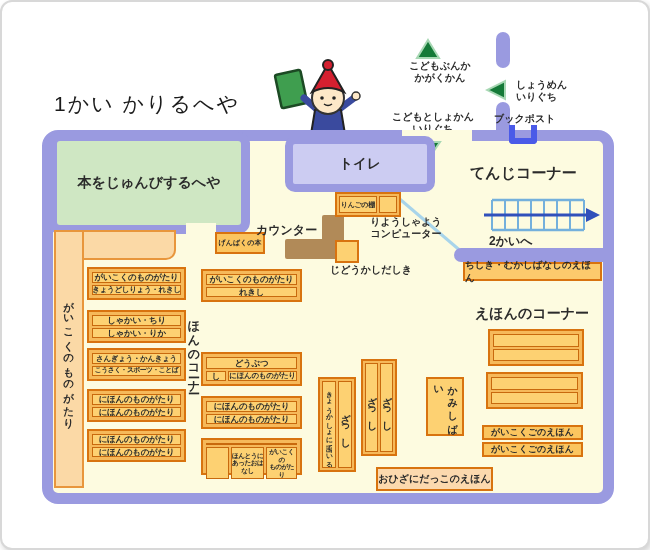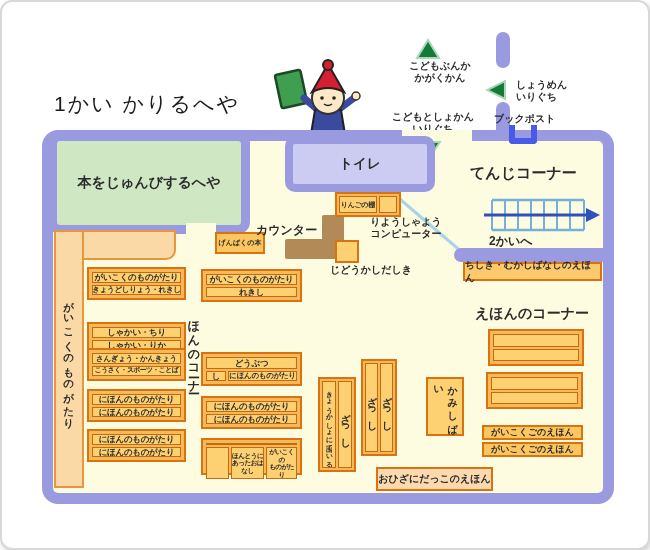--- a/index.html
+++ b/index.html
@@ -143,21 +143,21 @@
 コンピューター</div>
   <div class="abs sbox" style="left:333px;top:238px;width:24px;height:23px;"></div>
   <div class="abs lbl" style="left:328px;top:262px;width:112px;">じどうかしだしき</div>
 
   <div class="abs vtext" style="left:183px;top:290px;width:17px;height:115px;font-size:12px;font-weight:bold;display:flex;align-items:center;justify-content:center;">ほんのコーナー</div>
 
   <div class="abs block" style="left:85px;top:265px;width:99px;height:33px;">
     <div class="rowbox">がいこくのものがたり</div>
     <div class="rowbox xs">きょうどしりょう・れきし</div>
   </div>
-  <div class="abs block" style="left:85px;top:320px;width:99px;height:33px;">
+  <div class="abs block" style="left:85px;top:308px;width:99px;height:33px;">
     <div class="rowbox">しゃかい・ちり</div>
     <div class="rowbox">しゃかい・りか</div>
   </div>
   <div class="abs block" style="left:85px;top:346px;width:99px;height:33px;">
     <div class="rowbox xs">さんぎょう・かんきょう</div>
     <div class="rowbox xxs">こうさく・スポーツ・ことば</div>
   </div>
   <div class="abs block" style="left:85px;top:387px;width:99px;height:33px;">
     <div class="rowbox">にほんのものがたり</div>
     <div class="rowbox">にほんのものがたり</div>

